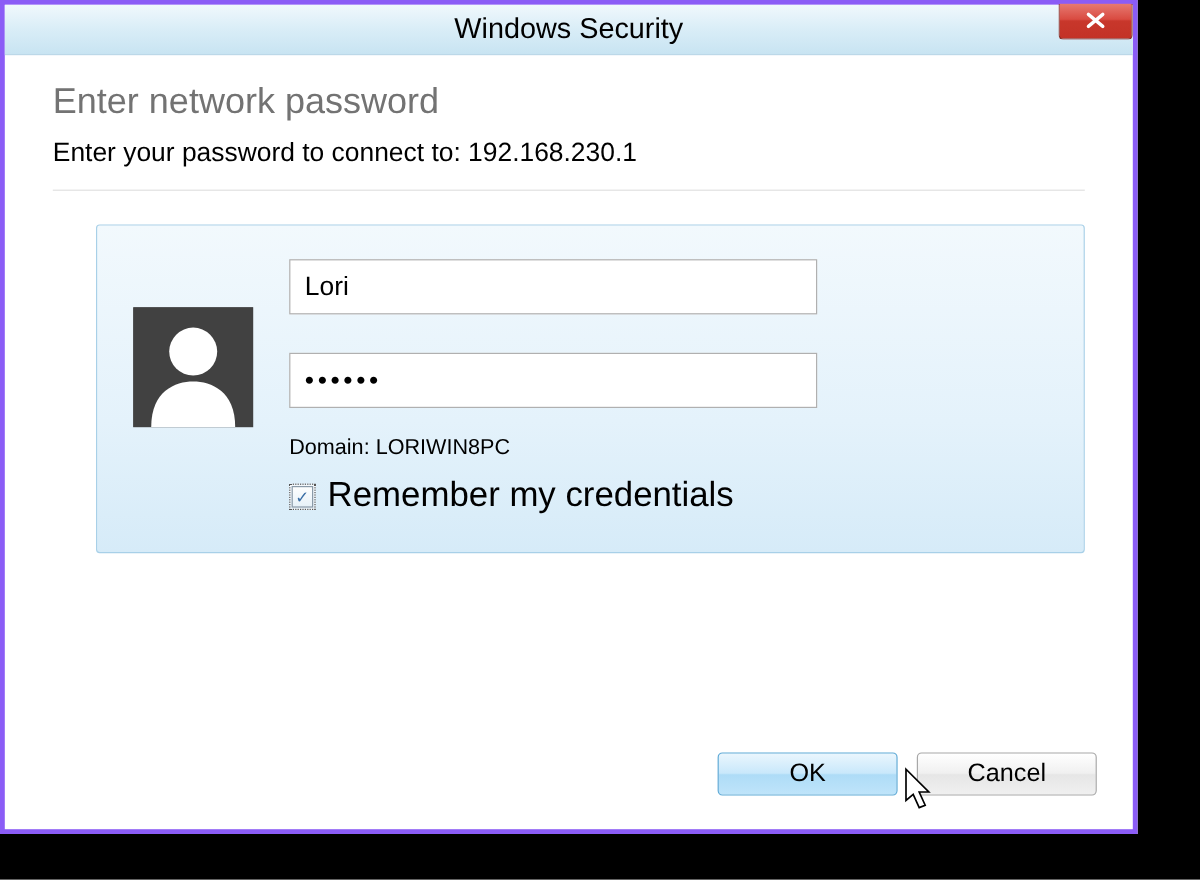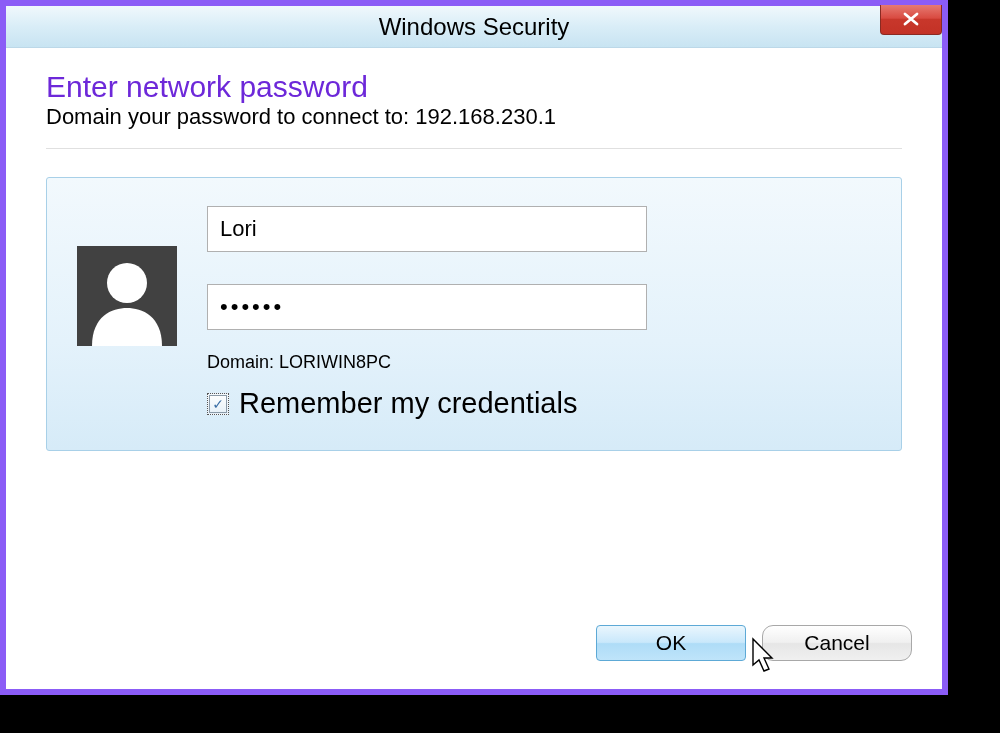--- a/index.html
+++ b/index.html
@@ -16,21 +16,21 @@
       position: relative;
     }
 
     .window {
       position: absolute;
       top: 0;
       left: 0;
       width: 948px;
       height: 695px;
       background: #ffffff;
-      border: 6px solid #8b5cf6;
+      border: 4px solid #8b5cf6;
       box-shadow: 10px 10px 25px rgba(0,0,0,0.6);
     }
 
     .titlebar {
       height: 42px;
       background: linear-gradient(to bottom, #f0f8fc 0%, #d9edf7 50%, #c8e4f2 100%);
       border-bottom: 1px solid #bcd8e8;
       position: relative;
       display: flex;
       align-items: center;
@@ -67,23 +67,23 @@
       line-height: 1;
       text-shadow: 0 0 2px rgba(0,0,0,0.5);
     }
 
     .content-area {
       padding: 22px 40px 0 40px;
     }
 
     .heading {
       font-size: 30px;
-      color: #6d28d9;
+      color: #737373;
       font-weight: 400;
-      margin-bottom: 0;
+      margin-bottom: 12px;
     }
 
     .subheading {
       font-size: 22px;
       color: #000;
       font-weight: 400;
       margin-bottom: 18px;
     }
 
     .separator {
@@ -93,20 +93,21 @@
     }
 
     .credentials-panel {
       border: 1px solid #a8d0e8;
       border-radius: 3px;
       background: linear-gradient(to bottom, #f2f9fd 0%, #e4f2fb 60%, #d6ebf8 100%);
       padding: 28px 30px 30px 30px;
       display: flex;
       align-items: flex-start;
       gap: 30px;
+      margin-left: 36px;
     }
 
     .user-icon {
       width: 100px;
       height: 100px;
       background: #414141;
       margin-top: 40px;
       position: relative;
       overflow: hidden;
     }
@@ -210,21 +211,20 @@
       justify-content: center;
     }
 
     .btn-ok {
       border-color: #5da9d6;
       background: linear-gradient(to bottom, #eaf6fd 0%, #c9e8fb 48%, #aedcf7 52%, #bfe4fa 100%);
     }
 
     .btn-cancel {
       background: linear-gradient(to bottom, #ffffff 0%, #f0f0f0 48%, #e6e6e6 52%, #f0f0f0 100%);
-      border-radius: 11px;
     }
 
     .cursor-pointer {
       position: absolute;
       bottom: 14px;
       right: 164px;
       width: 28px;
       height: 38px;
       pointer-events: none;
     }
@@ -240,21 +240,21 @@
       <span class="close-x">
         <svg width="16" height="14" viewBox="0 0 16 14">
           <path d="M2 2 L14 12 M14 2 L2 12" stroke="#fff" stroke-width="2.8" stroke-linecap="round"></path>
         </svg>
       </span>
     </div>
   </div>
 
   <div class="content-area">
     <div class="heading">Enter network password</div>
-    <div class="subheading">Domain your password to connect to: 192.168.230.1</div>
+    <div class="subheading">Enter your password to connect to: 192.168.230.1</div>
     <div class="separator"></div>
 
     <div class="credentials-panel">
       <div class="user-icon">
         <svg viewBox="0 0 100 100">
           <rect width="100" height="100" fill="#414141"></rect>
           <circle cx="50" cy="37" r="20" fill="#ffffff"></circle>
           <path d="M15 100 C15 70 35 62 50 62 C65 62 85 70 85 100 Z" fill="#ffffff"></path>
         </svg>
       </div>

